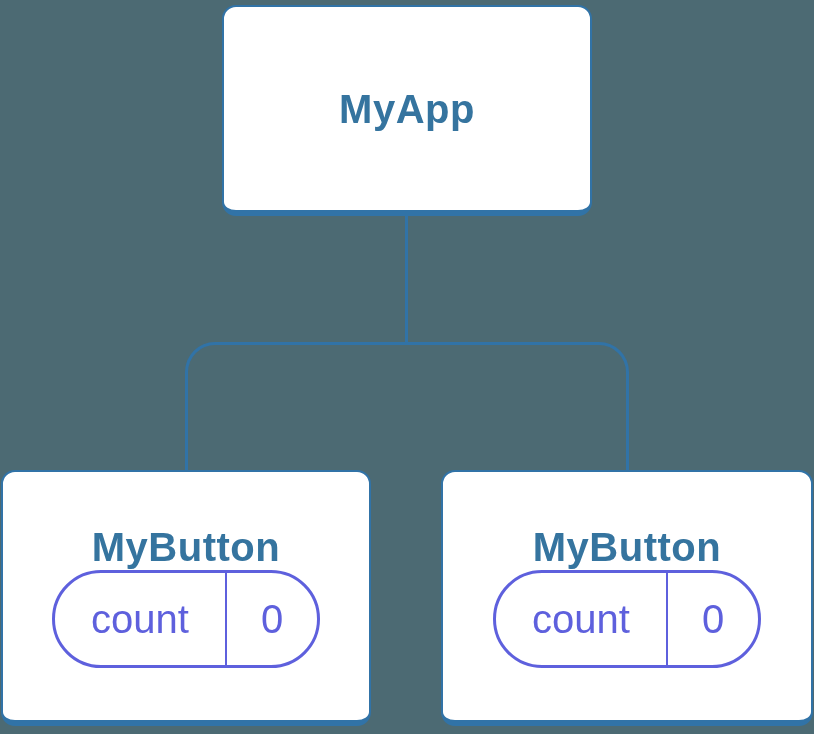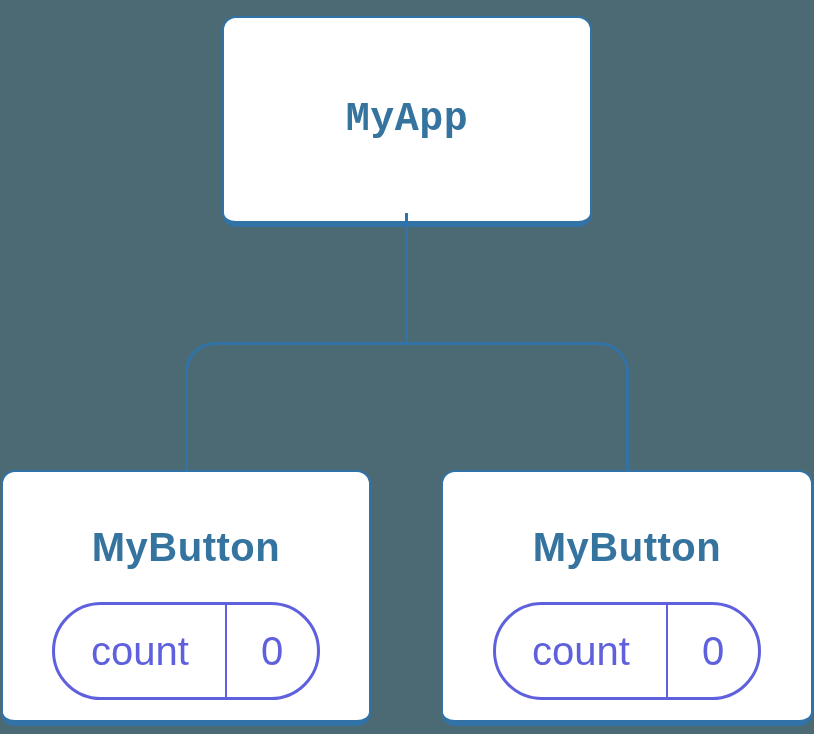--- a/index.html
+++ b/index.html
@@ -16,24 +16,23 @@
     background: #ffffff;
     border: 2px solid #3173A7;
     border-bottom-width: 6px;
     border-radius: 14px;
     box-sizing: border-box;
     display: flex;
     flex-direction: column;
     align-items: center;
   }
   .node-root {
-    left: 222px; top: 16px;
+    left: 222px; top: 5px;
     width: 370px; height: 211px;
     justify-content: center;
-    font-family: Liberation Mono, monospace;
   }
   .node-child {
     top: 470px;
     width: 370px; height: 256px;
     padding-top: 52px;
   }
   .node-child-left  { left: 1px; }
   .node-child-right { left: 441px; width: 372px; }
   .node-title {
     color: #35749F;
@@ -52,21 +51,20 @@
   .fork {
     position: absolute;
     left: 185px; top: 342px;
     width: 444px; height: 128px;
     box-sizing: border-box;
     border: 3px solid #3173A7;
     border-bottom: none;
     border-radius: 30px 30px 0 0;
   }
   .pill {
-    margin-top: 32px;
     width: 268px; height: 98px;
     box-sizing: border-box;
     border: 3px solid #5E60DD;
     border-radius: 49px;
     display: flex;
     align-items: stretch;
     color: #5E60DD;
     font-size: 40px;
     background: #ffffff;
   }

